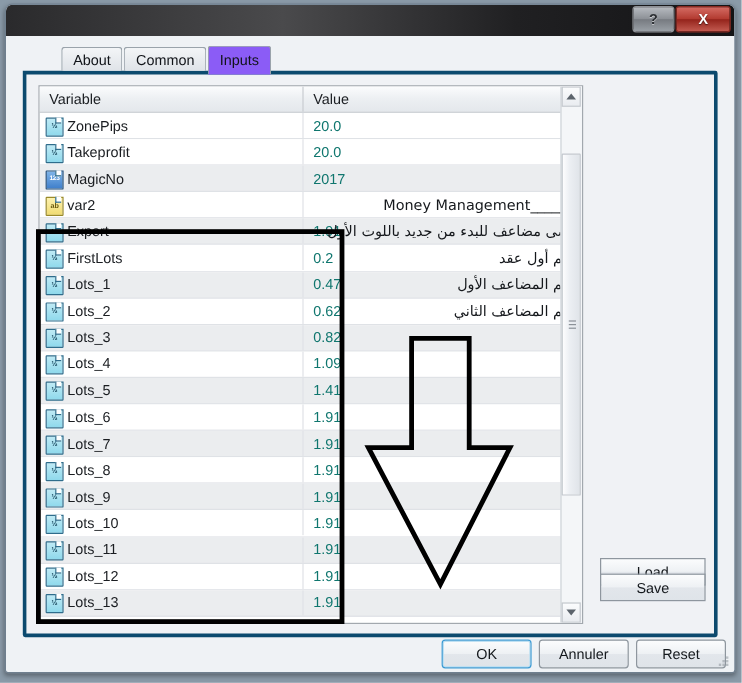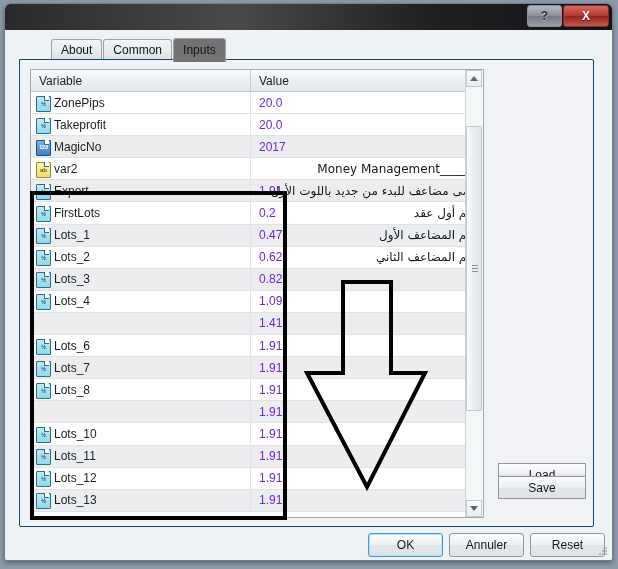--- a/index.html
+++ b/index.html
@@ -45,48 +45,48 @@
   #client{position:absolute;left:0;top:26px;width:607px;height:530px;background:#eff2f5;}
   
   #tabstrip{position:absolute;left:14px;top:8px;height:22px;display:flex;align-items:center;z-index:4;margin-left:32px;}
   .tab{
     height:19px;padding:0 9px;margin-right:1px;
     background:linear-gradient(to bottom,#f3f5f7 0%,#dfe3e8 100%);
     border:1px solid #9aa3ab;border-bottom:none;border-radius:3px 3px 0 0;
     font-size:12px;color:#101318;display:flex;align-items:center;cursor:default;
   }
   .tab.active{
-    height:23px;background:#737373;border-color:#9aa3ab;
+    height:23px;background:#8b5cf6;border-color:#9aa3ab;
     position:relative;z-index:5;margin-bottom:-1px;
   }
   
   #tabpage{
     position:absolute;left:14px;top:29px;width:573px;height:466px;
-    background:#f0f2f5;border:1px solid #0c4a6e;border-radius:0 2px 2px 2px;
+    background:#f0f2f5;border:3px solid #0c4a6e;border-radius:0 2px 2px 2px;
   }
   
   #gridwrap{
     position:absolute;left:10px;top:9px;width:452px;height:447px;
     background:#ffffff;border:1px solid #a2a8ae;overflow:hidden;
   }
   #gridhead{
     position:relative;height:21px;
     background:linear-gradient(to bottom,#fbfcfd 0%,#eceff2 50%,#e4e8ec 100%);
     border-bottom:1px solid #c2c7cc;
   }
   .hcell{position:absolute;top:4px;font-size:12px;color:#1a1d21;}
   #h-var{left:8px;}
   #h-val{left:228px;}
   #hsplit{position:absolute;left:219px;top:0;width:1px;height:21px;background:#c8ccd1;}
   #gridbody{position:relative;height:425px;overflow:hidden;}
   .row{position:relative;height:21.1px;border-bottom:1px solid #dfe2e6;display:flex;align-items:center;}
   .row.odd{background:#ffffff;}
   .row.even{background:#ebedef;}
   .vcell{position:absolute;left:5px;display:flex;align-items:center;gap:5px;width:210px;}
-  .valcell{position:absolute;left:228px;font-size:12px;color:#6d28d9;}
+  .valcell{position:absolute;left:228px;font-size:12px;color:#0f766e;}
   .notecell{
     position:absolute;left:275px;width:176px;text-align:right;
     font-size:12px;color:#15181c;direction:rtl;white-space:nowrap;
     font-family:"DejaVu Sans","Liberation Sans",sans-serif;
   }
   .vname{font-size:12px;color:#1a1d21;white-space:nowrap;}
   .rowsplit{position:absolute;left:219px;top:0;width:1px;height:21px;background:#dfe2e6;}
   
   .ico{width:13px;height:14px;position:relative;flex:0 0 13px;}
   .ico .pg{
@@ -289,20 +289,27 @@
                   <span class="pg">½</span>
                   <span class="fold"></span>
                 </span>
                 <span class="vname">Lots_4</span>
               </div>
               <div class="rowsplit"></div>
               <div class="valcell">1.09</div>
               <div class="notecell"></div>
             </div>
             <div class="row even">
+              <div class="vcell">
+                <span class="ico half">
+                  <span class="pg">½</span>
+                  <span class="fold"></span>
+                </span>
+                <span class="vname">Lots_5</span>
+              </div>
               <div class="rowsplit"></div>
               <div class="valcell">1.41</div>
               <div class="notecell"></div>
             </div>
             <div class="row odd">
               <div class="vcell">
                 <span class="ico half">
                   <span class="pg">½</span>
                   <span class="fold"></span>
                 </span>
@@ -330,20 +337,27 @@
                   <span class="pg">½</span>
                   <span class="fold"></span>
                 </span>
                 <span class="vname">Lots_8</span>
               </div>
               <div class="rowsplit"></div>
               <div class="valcell">1.91</div>
               <div class="notecell"></div>
             </div>
             <div class="row even">
+              <div class="vcell">
+                <span class="ico half">
+                  <span class="pg">½</span>
+                  <span class="fold"></span>
+                </span>
+                <span class="vname">Lots_9</span>
+              </div>
               <div class="rowsplit"></div>
               <div class="valcell">1.91</div>
               <div class="notecell"></div>
             </div>
             <div class="row odd">
               <div class="vcell">
                 <span class="ico half">
                   <span class="pg">½</span>
                   <span class="fold"></span>
                 </span>

